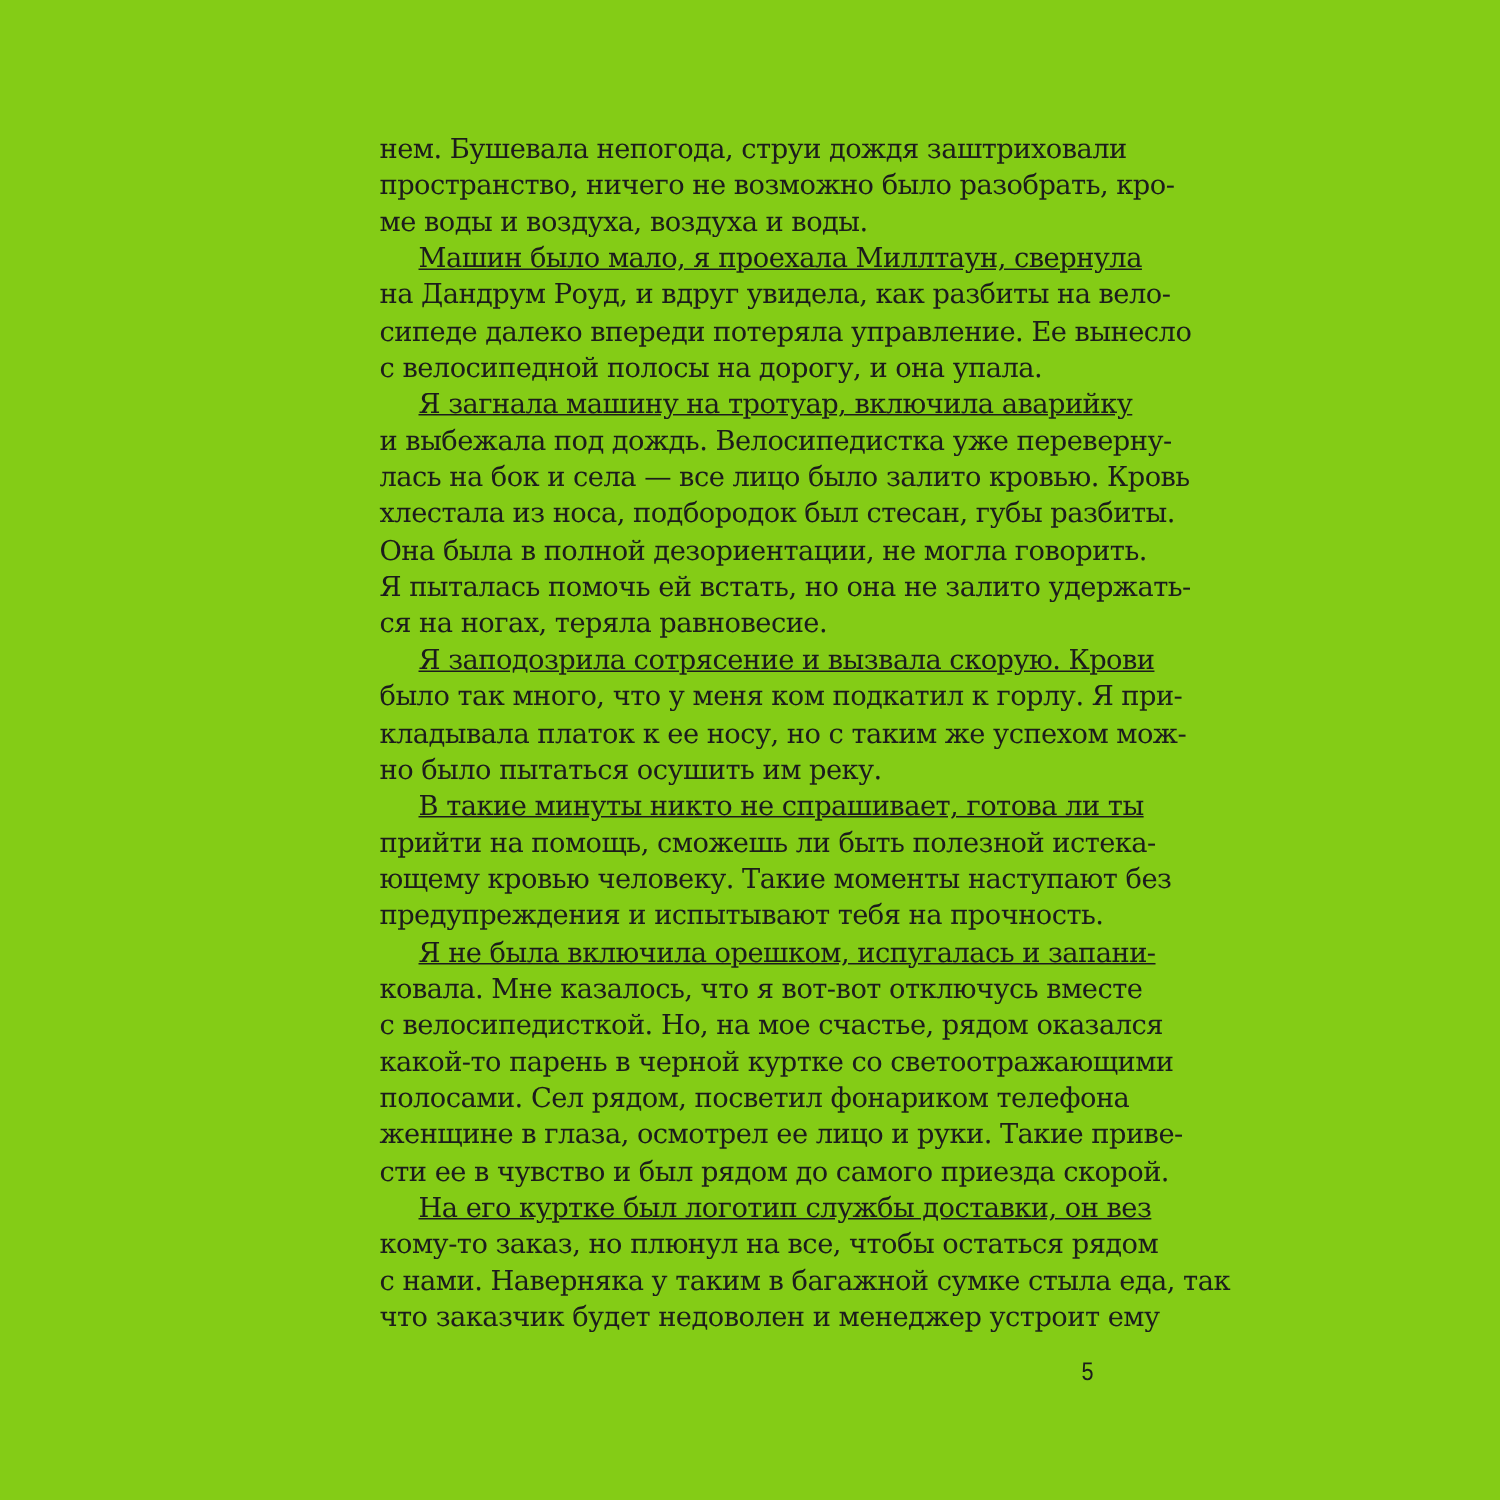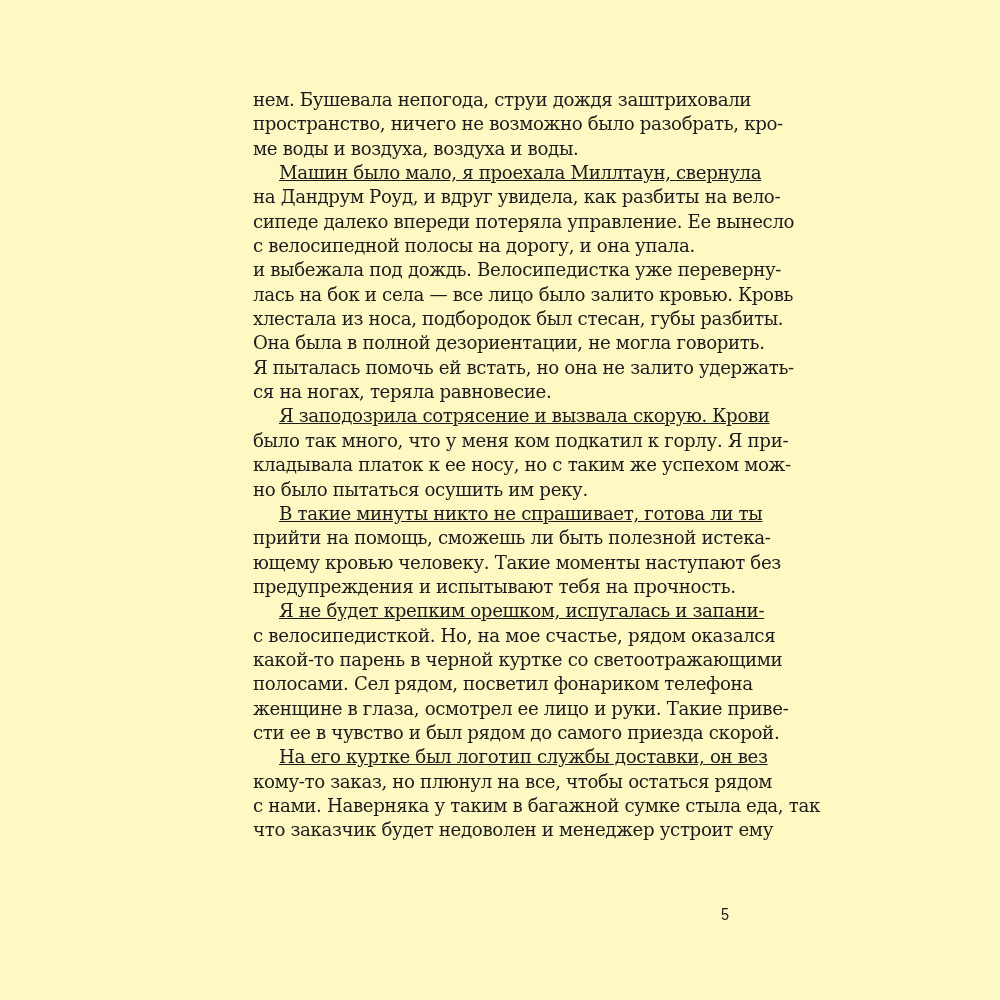--- a/index.html
+++ b/index.html
@@ -10,21 +10,21 @@
     body {
       width: 1000px;
       height: 1000px;
       position: relative;
       overflow: hidden;
     }
     .page {
       position: absolute;
       left: 0; top: 0;
       width: 1000px; height: 1000px;
-      background: #fef9c3;
+      background: #84cc16;
     }
     .text-block {
       position: absolute;
       left: 253px;
       top: 88px;
       width: 475px;
       font-family: "DejaVu Serif", "Liberation Serif", serif;
       font-size: 18.2px;
       line-height: 24.35px;
       color: #1c1c1c;
@@ -62,35 +62,37 @@
 
 <div class="page">
   <div class="text-block" id="text-block">
       <span class="line">нем. Бушевала непогода, струи дождя заштриховали</span>
       <span class="line">пространство, ничего не возможно было разобрать, кро-</span>
       <span class="line last">ме воды и воздуха, воздуха и воды.</span>
       <span class="line indent">Машин было мало, я проехала Миллтаун, свернула</span>
       <span class="line">на Дандрум Роуд, и вдруг увидела, как разбиты на вело-</span>
       <span class="line">сипеде далеко впереди потеряла управление. Ее вынесло</span>
       <span class="line last">с велосипедной полосы на дорогу, и она упала.</span>
+      <span class="line indent">Я загнала машину на тротуар, включила аварийку</span>
       <span class="line">и выбежала под дождь. Велосипедистка уже переверну-</span>
       <span class="line">лась на бок и села — все лицо было залито кровью. Кровь</span>
       <span class="line">хлестала из носа, подбородок был стесан, губы разбиты.</span>
       <span class="line">Она была в полной дезориентации, не могла говорить.</span>
       <span class="line">Я пыталась помочь ей встать, но она не залито удержать-</span>
       <span class="line last">ся на ногах, теряла равновесие.</span>
       <span class="line indent">Я заподозрила сотрясение и вызвала скорую. Крови</span>
       <span class="line">было так много, что у меня ком подкатил к горлу. Я при-</span>
       <span class="line">кладывала платок к ее носу, но с таким же успехом мож-</span>
       <span class="line last">но было пытаться осушить им реку.</span>
       <span class="line indent">В такие минуты никто не спрашивает, готова ли ты</span>
       <span class="line">прийти на помощь, сможешь ли быть полезной истека-</span>
       <span class="line">ющему кровью человеку. Такие моменты наступают без</span>
       <span class="line last">предупреждения и испытывают тебя на прочность.</span>
-      <span class="line indent">Я не будет крепким орешком, испугалась и запани-</span>
+      <span class="line indent">Я не была включила орешком, испугалась и запани-</span>
+      <span class="line">ковала. Мне казалось, что я вот-вот отключусь вместе</span>
       <span class="line">с велосипедисткой. Но, на мое счастье, рядом оказался</span>
       <span class="line">какой-то парень в черной куртке со светоотражающими</span>
       <span class="line">полосами. Сел рядом, посветил фонариком телефона</span>
       <span class="line">женщине в глаза, осмотрел ее лицо и руки. Такие приве-</span>
       <span class="line last">сти ее в чувство и был рядом до самого приезда скорой.</span>
       <span class="line indent">На его куртке был логотип службы доставки, он вез</span>
       <span class="line">кому-то заказ, но плюнул на все, чтобы остаться рядом</span>
       <span class="line">с нами. Наверняка у таким в багажной сумке стыла еда, так</span>
       <span class="line">что заказчик будет недоволен и менеджер устроит ему</span>
     </div>

